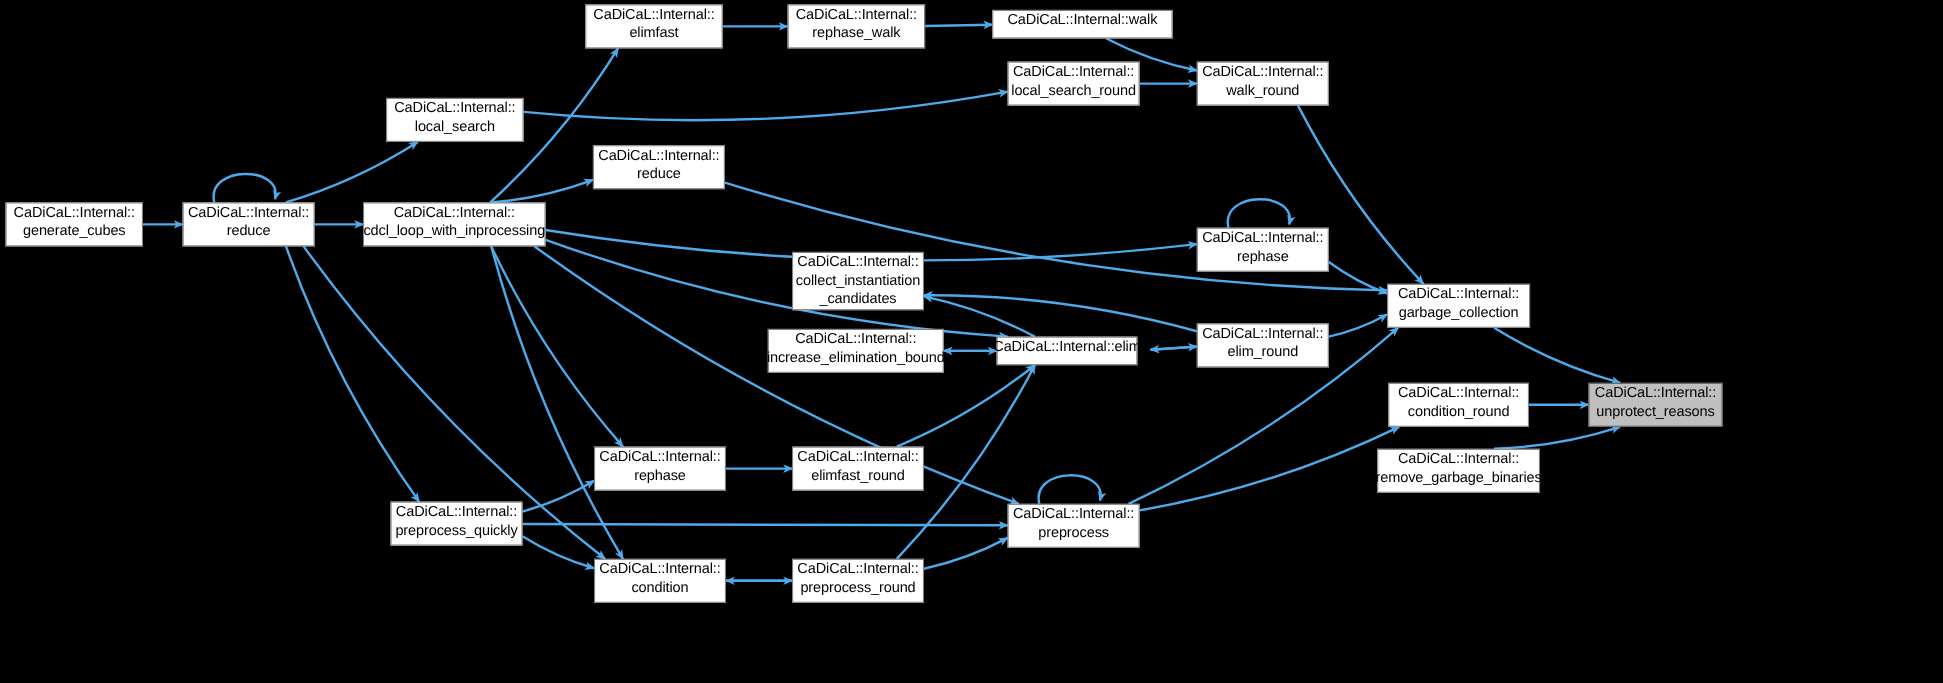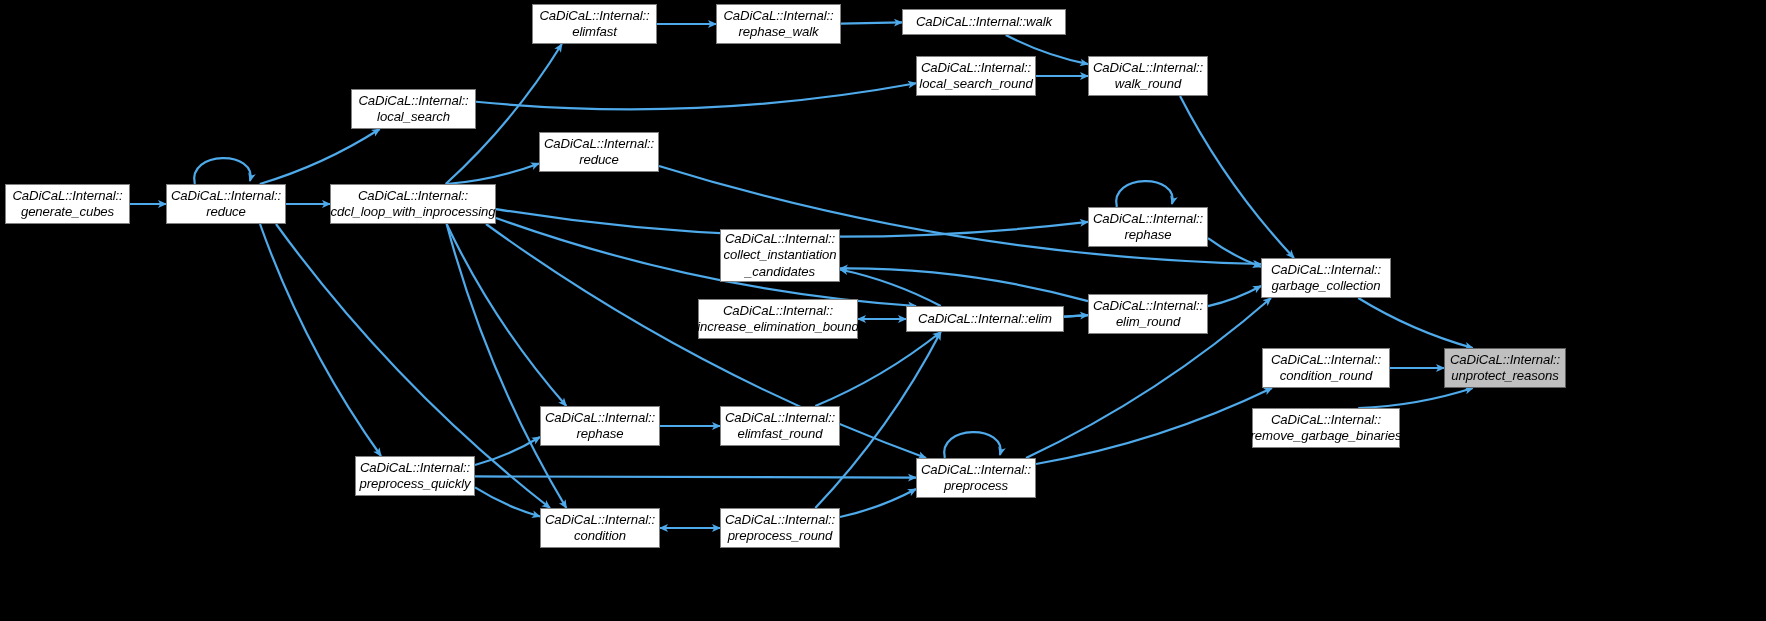--- a/index.html
+++ b/index.html
@@ -23,25 +23,23 @@
     box-sizing:border-box;
     background:#ffffff;
     border:1px solid #808080;
     color:#000000;
     font-size:13.2px;
     line-height:16.5px;
     text-align:center;
     display:flex;
     flex-direction:column;
     align-items:center;
-    justify-content:center;
     white-space:pre;
     letter-spacing:-0.1px;
     z-index:2;
-    font-style:italic;
   }
   .node.highlight{
     background:#bfbfbf;
     border:1px solid #606060;
   }
   .node span{display:block;}
 </style>
 </head>
 <body>
 
@@ -109,21 +107,21 @@
       <div class="node" style="left: 532px; top: 4px; width: 125px; height: 40px;"><span>CaDiCaL::Internal::</span><span>elimfast</span></div>
       <div class="node" style="left: 716px; top: 4px; width: 125px; height: 40px;"><span>CaDiCaL::Internal::</span><span>rephase_walk</span></div>
       <div class="node" style="left: 902px; top: 9px; width: 164px; height: 26px;"><span>CaDiCaL::Internal::walk</span></div>
       <div class="node" style="left: 916px; top: 56px; width: 120px; height: 40px;"><span>CaDiCaL::Internal::</span><span>local_search_round</span></div>
       <div class="node" style="left: 1088px; top: 56px; width: 120px; height: 40px;"><span>CaDiCaL::Internal::</span><span>walk_round</span></div>
       <div class="node" style="left: 539px; top: 132px; width: 120px; height: 40px;"><span>CaDiCaL::Internal::</span><span>reduce</span></div>
       <div class="node" style="left: 1088px; top: 207px; width: 120px; height: 40px;"><span>CaDiCaL::Internal::</span><span>rephase</span></div>
       <div class="node" style="left: 1261px; top: 258px; width: 130px; height: 40px;"><span>CaDiCaL::Internal::</span><span>garbage_collection</span></div>
       <div class="node" style="left: 720px; top: 229px; width: 120px; height: 53px;"><span>CaDiCaL::Internal::</span><span>collect_instantiation</span><span>_candidates</span></div>
       <div class="node" style="left: 698px; top: 299px; width: 160px; height: 40px;"><span>CaDiCaL::Internal::</span><span>increase_elimination_bound</span></div>
-      <div class="node" style="left: 906px; top: 306px; width: 158px; height: 26px;"><span>CaDiCaL::Internal::elim</span></div>
+      <div class="node" style="left: 906px; top: 306px; width: 128px; height: 26px;"><span>CaDiCaL::Internal::elim</span></div>
       <div class="node" style="left: 1088px; top: 294px; width: 120px; height: 40px;"><span>CaDiCaL::Internal::</span><span>elim_round</span></div>
       <div class="node" style="left: 1262px; top: 348px; width: 128px; height: 40px;"><span>CaDiCaL::Internal::</span><span>condition_round</span></div>
       <div class="node highlight" style="left: 1444px; top: 348px; width: 122px; height: 40px;"><span>CaDiCaL::Internal::</span><span>unprotect_reasons</span></div>
       <div class="node" style="left: 1252px; top: 408px; width: 148px; height: 40px;"><span>CaDiCaL::Internal::</span><span>remove_garbage_binaries</span></div>
       <div class="node" style="left: 540px; top: 406px; width: 120px; height: 40px;"><span>CaDiCaL::Internal::</span><span>rephase</span></div>
       <div class="node" style="left: 720px; top: 406px; width: 120px; height: 40px;"><span>CaDiCaL::Internal::</span><span>elimfast_round</span></div>
       <div class="node" style="left: 355px; top: 456px; width: 120px; height: 40px;"><span>CaDiCaL::Internal::</span><span>preprocess_quickly</span></div>
       <div class="node" style="left: 916px; top: 458px; width: 120px; height: 40px;"><span>CaDiCaL::Internal::</span><span>preprocess</span></div>
       <div class="node" style="left: 540px; top: 508px; width: 120px; height: 40px;"><span>CaDiCaL::Internal::</span><span>condition</span></div>
       <div class="node" style="left: 720px; top: 508px; width: 120px; height: 40px;"><span>CaDiCaL::Internal::</span><span>preprocess_round</span></div>

